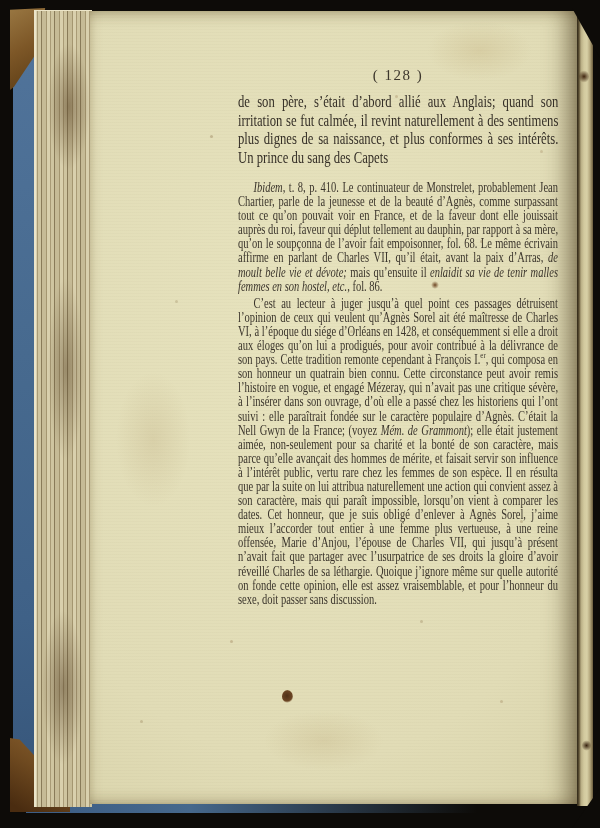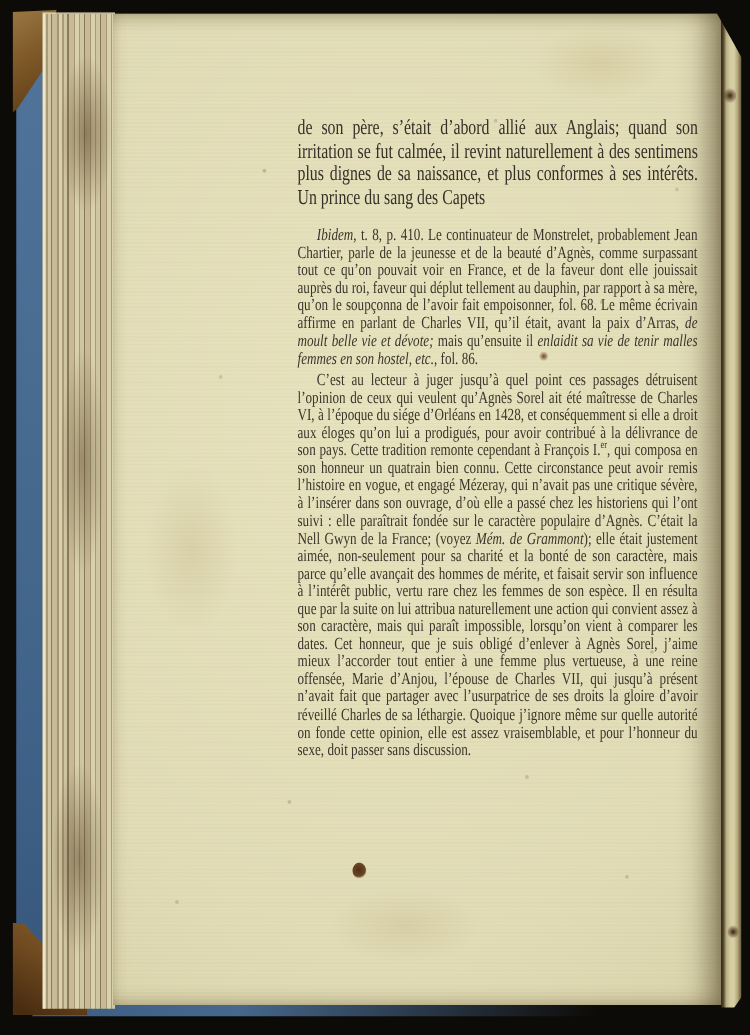--- a/index.html
+++ b/index.html
@@ -113,20 +113,21 @@
 
 <div id="stage">
 
   <div class="bottom-blue"></div>
   <div class="cover-blue"></div>
   <div class="leather-top"></div>
   <div class="leather-bottom"></div>
   <div class="page-edges"></div>
 
   <div class="page">
+    <div class="folio">( 128 )</div>
 
     <div class="body-text"><span>de son père, s’était d’abord allié aux Anglais; quand son irritation se fut calmée, il revint naturellement à des sentimens plus dignes de sa naissance, et plus conformes à ses intérêts. Un prince du sang des Capets</span></div>
 
     <div class="footnotes">
       <p><span class="it">Ibidem</span><span>, t. 8, p. 410. Le continuateur de Monstrelet, probablement Jean Chartier, parle de la jeunesse et de la beauté d’Agnès, comme surpassant tout ce qu’on pouvait voir en France, et de la faveur dont elle jouissait auprès du roi, faveur qui déplut tellement au dauphin, par rapport à sa mère, qu’on le soupçonna de l’avoir fait empoisonner, fol. 68. Le même écrivain affirme en parlant de Charles VII, qu’il était, avant la paix d’Arras, </span><span class="it">de moult belle vie et dévote;</span><span> mais qu’ensuite il </span><span class="it">enlaidit sa vie de tenir malles femmes en son hostel, etc.</span><span>, fol. 86.</span></p>
       <p><span>C’est au lecteur à juger jusqu’à quel point ces passages détruisent l’opinion de ceux qui veulent qu’Agnès Sorel ait été maîtresse de Charles VI, à l’époque du siége d’Orléans en 1428, et conséquemment si elle a droit aux éloges qu’on lui a prodigués, pour avoir contribué à la délivrance de son pays. Cette tradition remonte cependant à François I.</span><span class="sup">er</span><span>, qui composa en son honneur un quatrain bien connu. Cette circonstance peut avoir remis l’histoire en vogue, et engagé Mézeray, qui n’avait pas une critique sévère, à l’insérer dans son ouvrage, d’où elle a passé chez les historiens qui l’ont suivi : elle paraîtrait fondée sur le caractère populaire d’Agnès. C’était la Nell Gwyn de la France; (voyez </span><span class="it">Mém. de Grammont</span><span>); elle était justement aimée, non-seulement pour sa charité et la bonté de son caractère, mais parce qu’elle avançait des hommes de mérite, et faisait servir son influence à l’intérêt public, vertu rare chez les femmes de son espèce. Il en résulta que par la suite on lui attribua naturellement une action qui convient assez à son caractère, mais qui paraît impossible, lorsqu’on vient à comparer les dates. Cet honneur, que je suis obligé d’enlever à Agnès Sorel, j’aime mieux l’accorder tout entier à une femme plus vertueuse, à une reine offensée, Marie d’Anjou, l’épouse de Charles VII, qui jusqu’à présent n’avait fait que partager avec l’usurpatrice de ses droits la gloire d’avoir réveillé Charles de sa léthargie. Quoique j’ignore même sur quelle autorité on fonde cette opinion, elle est assez vraisemblable, et pour l’honneur du sexe, doit passer sans discussion.</span></p>
     </div>
   </div>
 
   <div class="next-page"></div>

